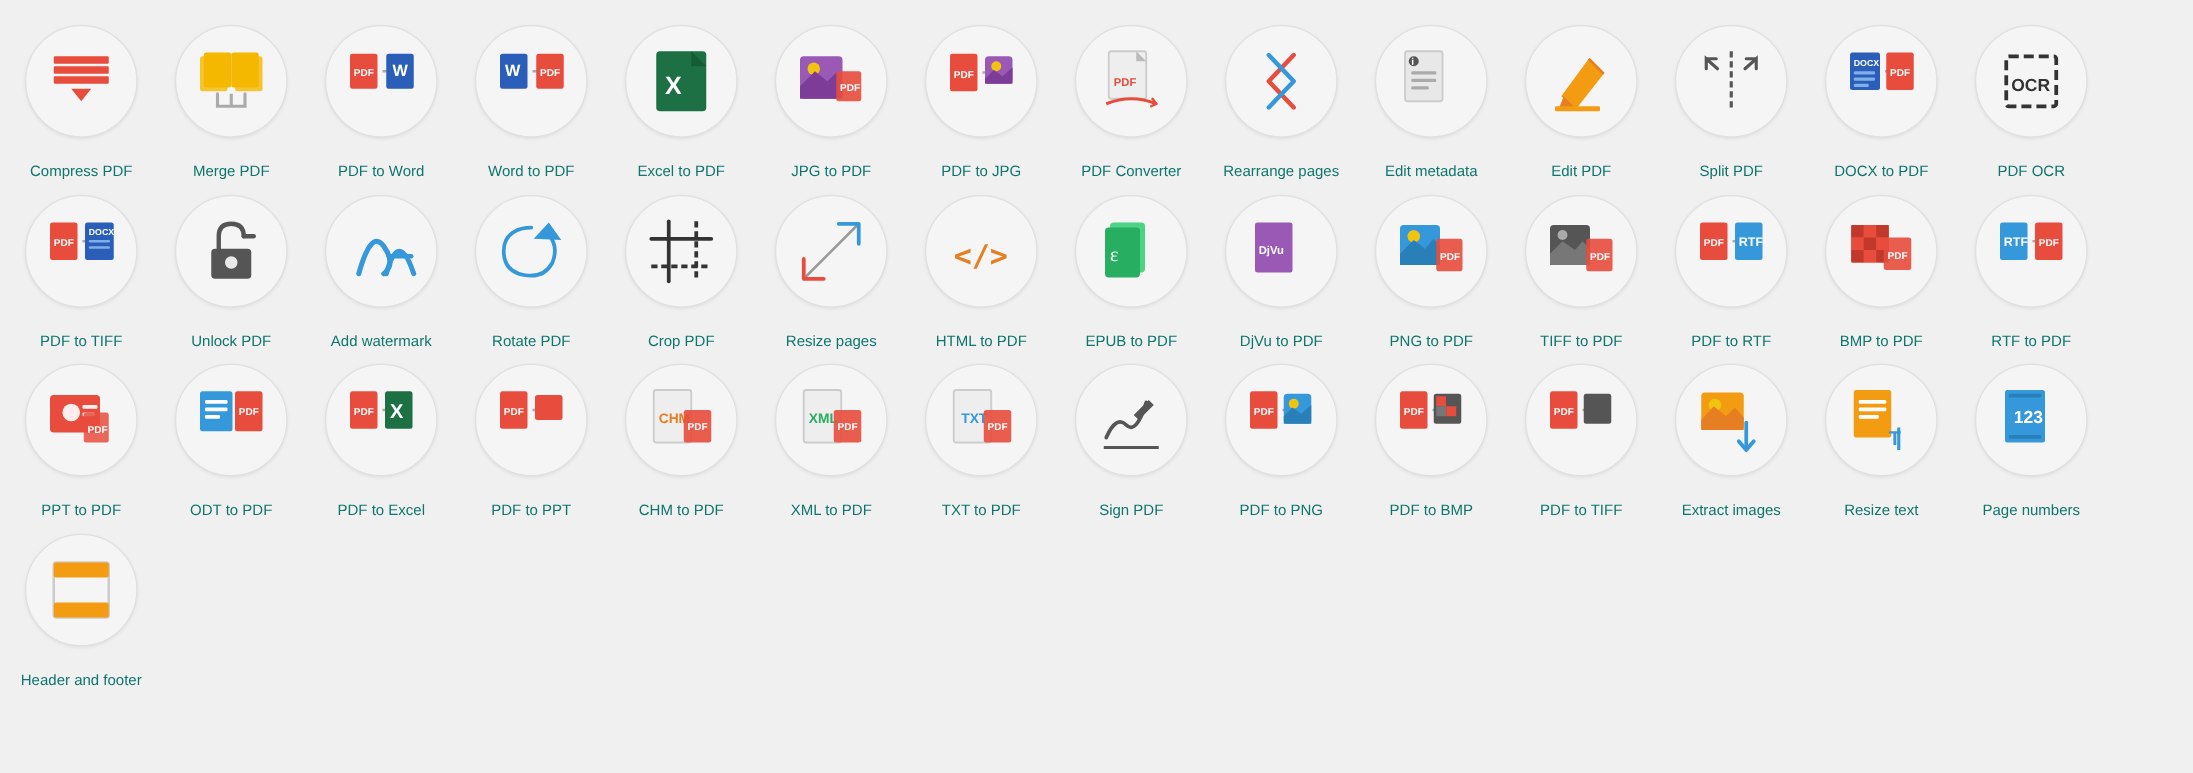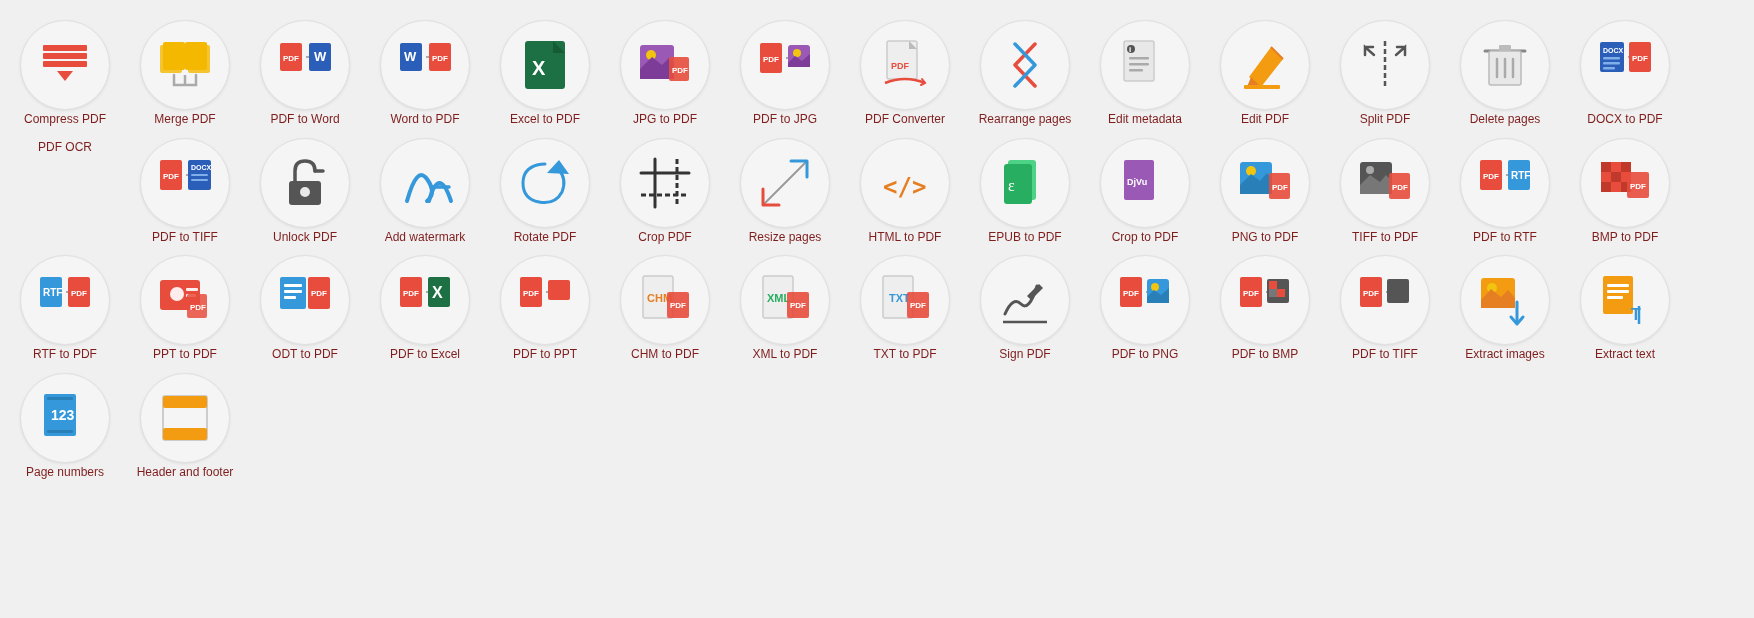--- a/index.html
+++ b/index.html
@@ -28,23 +28,23 @@
       border-radius: 50%;
       background: #f5f5f5;
       border: 1.5px solid #e0e0e0;
       display: flex;
       align-items: center;
       justify-content: center;
       box-shadow: 0 1px 3px rgba(0,0,0,0.08);
       transition: box-shadow 0.2s;
     }
     .tool-label {
-      margin-top: 2px;
+      margin-top: 20px;
       font-size: 12px;
-      color: #7f1d1d;
+      color: #0f766e;
       line-height: 1.3;
     }
     svg { overflow: visible; }
   </style>
 </head>
 <body>
 
 <div class="grid">
 <div class="tool-item">
       <div class="icon-circle">
@@ -183,47 +183,40 @@
           <line x1="26" y1="2" x2="26" y2="50" stroke="#555" stroke-width="2.5" stroke-dasharray="5,3"></line>
           <path d="M15 16 L6 8 L6 16 M6 8 L14 8" stroke="#555" stroke-width="2.5" fill="none" stroke-linecap="round"></path>
           <path d="M37 16 L46 8 L46 16 M46 8 L38 8" stroke="#555" stroke-width="2.5" fill="none" stroke-linecap="round"></path>
         </svg>
       </div>
       <div class="tool-label">Split PDF</div>
     </div>
     <div class="tool-item">
       <div class="icon-circle">
         <svg width="52" height="52" viewBox="0 0 52 52">
-          <line x1="6" y1="12" x2="46" y2="12" stroke="#888" stroke-width="3" stroke-linecap="round"></line>
-          <rect x="10" y="12" width="32" height="34" rx="2" fill="#e8e8e8" stroke="#bbb" stroke-width="1.5"></rect>
-          <rect x="20" y="6" width="12" height="6" rx="1" fill="#bbb"></rect>
-          <line x1="18" y1="20" x2="18" y2="38" stroke="#aaa" stroke-width="2.5" stroke-linecap="round"></line>
-          <line x1="26" y1="20" x2="26" y2="38" stroke="#aaa" stroke-width="2.5" stroke-linecap="round"></line>
-          <line x1="34" y1="20" x2="34" y2="38" stroke="#aaa" stroke-width="2.5" stroke-linecap="round"></line>
-        </svg>
-      </div>
-      <div class="tool-label">Delete pages</div>
-    </div>
-    <div class="tool-item">
-      <div class="icon-circle">
-        <svg width="52" height="52" viewBox="0 0 52 52">
           <rect x="1" y="3" width="24" height="30" rx="2" fill="#2b5eb8"></rect>
           <text x="4" y="14" font-size="7" fill="white" font-family="Arial" font-weight="bold">DOCX</text>
           <rect x="4" y="18" width="17" height="2.5" rx="1" fill="#7faee8"></rect>
           <rect x="4" y="23" width="17" height="2.5" rx="1" fill="#7faee8"></rect>
           <rect x="4" y="28" width="12" height="2.5" rx="1" fill="#7faee8"></rect>
           <line x1="29" y1="18" x2="38" y2="18" stroke="#aaa" stroke-width="2"></line>
           <polygon points="38,14 38,22 44,18" fill="#aaa"></polygon>
           <rect x="30" y="3" width="22" height="30" rx="2" fill="#e74c3c"></rect>
           <text x="33" y="22" font-size="8" fill="white" font-family="Arial" font-weight="bold">PDF</text>
         </svg>
       </div>
       <div class="tool-label">DOCX to PDF</div>
     </div>
     <div class="tool-item">
+      <div class="icon-circle">
+        <svg width="52" height="52" viewBox="0 0 52 52">
+          <rect x="6" y="6" width="40" height="40" rx="2" fill="none" stroke="#333" stroke-width="3" stroke-dasharray="8,4"></rect>
+          <text x="10" y="34" font-size="14" fill="#333" font-family="Arial" font-weight="bold">OCR</text>
+        </svg>
+      </div>
       <div class="tool-label">PDF OCR</div>
     </div>
     <div class="tool-item">
       <div class="icon-circle">
         <svg width="52" height="52" viewBox="0 0 52 52">
           <rect x="1" y="3" width="22" height="30" rx="2" fill="#e74c3c"></rect>
           <text x="4" y="22" font-size="8" fill="white" font-family="Arial" font-weight="bold">PDF</text>
           <line x1="27" y1="18" x2="36" y2="18" stroke="#aaa" stroke-width="2"></line>
           <polygon points="36,14 36,22 42,18" fill="#aaa"></polygon>
           <rect x="29" y="3" width="23" height="30" rx="2" fill="#2b5eb8"></rect>
@@ -303,21 +296,21 @@
       </div>
       <div class="tool-label">EPUB to PDF</div>
     </div>
     <div class="tool-item">
       <div class="icon-circle">
         <svg width="52" height="52" viewBox="0 0 52 52">
           <rect x="5" y="3" width="30" height="40" rx="2" fill="#9b59b6"></rect>
           <text x="8" y="28" font-size="9" fill="white" font-family="Arial" font-weight="bold">DjVu</text>
         </svg>
       </div>
-      <div class="tool-label">Crop to PDF</div>
+      <div class="tool-label">DjVu to PDF</div>
     </div>
     <div class="tool-item">
       <div class="icon-circle">
         <svg width="52" height="52" viewBox="0 0 52 52">
           <rect x="1" y="5" width="32" height="32" rx="3" fill="#3498db"></rect>
           <circle cx="12" cy="14" r="5" fill="#f1c40f"></circle>
           <path d="M1 28 L12 17 L21 24 L28 16 L33 22 L33 37 L1 37Z" fill="#2980b9"></path>
           <rect x="30" y="16" width="21" height="26" rx="2" fill="#e74c3c" opacity="0.9"></rect>
           <text x="33" y="33" font-size="8" fill="white" font-family="Arial" font-weight="bold">PDF</text>
         </svg>
@@ -535,21 +528,21 @@
       <div class="icon-circle">
         <svg width="52" height="52" viewBox="0 0 52 52">
           <rect x="4" y="2" width="30" height="38" rx="2" fill="#f39c12"></rect>
           <rect x="8" y="10" width="22" height="3" rx="1" fill="white"></rect>
           <rect x="8" y="16" width="22" height="3" rx="1" fill="white"></rect>
           <rect x="8" y="22" width="16" height="3" rx="1" fill="white"></rect>
           <text x="32" y="46" font-size="16" fill="#3498db" font-family="Arial" font-weight="bold">T</text>
           <path d="M40 32 L40 50" stroke="#3498db" stroke-width="2.5"></path>
         </svg>
       </div>
-      <div class="tool-label">Extract text</div>
+      <div class="tool-label">Resize text</div>
     </div>
     <div class="tool-item">
       <div class="icon-circle">
         <svg width="52" height="52" viewBox="0 0 52 52">
           <rect x="5" y="2" width="32" height="42" rx="2" fill="#3498db"></rect>
           <rect x="8" y="5" width="26" height="3" rx="1" fill="#2980b9"></rect>
           <rect x="8" y="38" width="26" height="3" rx="1" fill="#2980b9"></rect>
           <text x="12" y="28" font-size="14" fill="white" font-family="Arial" font-weight="bold">123</text>
         </svg>
       </div>

